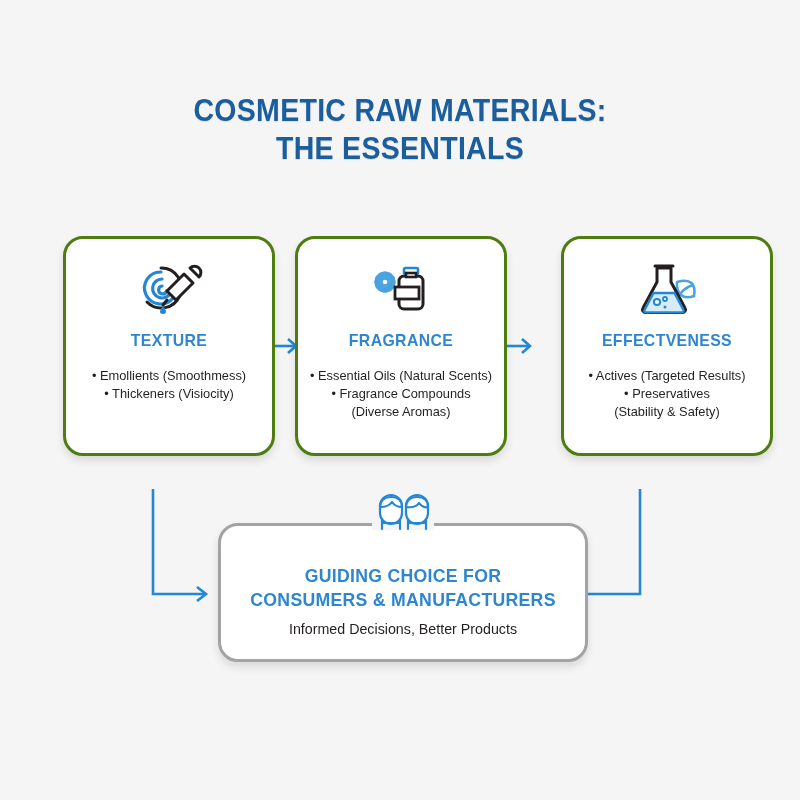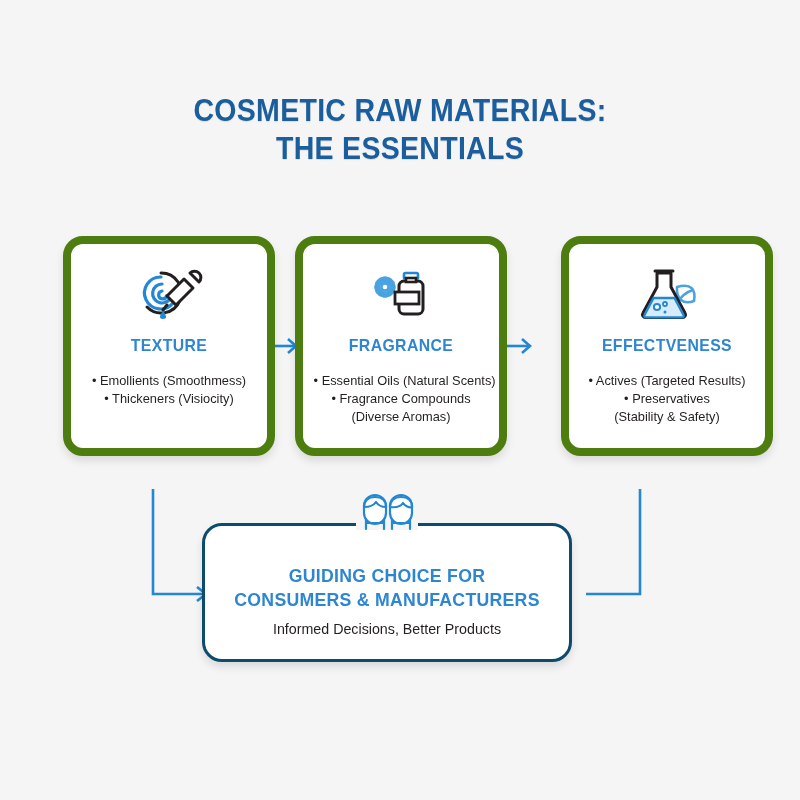--- a/index.html
+++ b/index.html
@@ -37,21 +37,21 @@
     transform: scaleX(0.92);
     transform-origin: center top;
     text-shadow: 0 1px 1px rgba(0,0,0,0.10);
   }
   .title .line { display: block; }
 
   
   .card {
     position: absolute;
     background: #ffffff;
-    border: 8px solid #4d7c0f;
+    border: 3px solid #4d7c0f;
     border-radius: 20px;
     box-sizing: border-box;
     box-shadow: 0 5px 9px rgba(0,0,0,0.11);
   }
   .card-top {
     top: 236px;
     width: 212px;
     height: 220px;
   }
   #card-texture   { left: 63px; }
@@ -94,26 +94,26 @@
     transform: scaleX(0.95);
   }
   .card-bullets .bullet-line {
     display: block;
     white-space: nowrap;
   }
 
   
   #card-bottom {
     position: absolute;
-    left: 202px;
+    left: 218px;
     top: 523px;
     width: 370px;
     height: 139px;
     background: #ffffff;
-    border: 3px solid #0c4a6e;
+    border: 3px solid #a3a3a3;
     border-radius: 20px;
     box-sizing: border-box;
     box-shadow: 0 5px 9px rgba(0,0,0,0.11);
   }
   
   .border-notch {
     position: absolute;
     top: -6px;
     left: 50%;
     transform: translateX(-50%);

